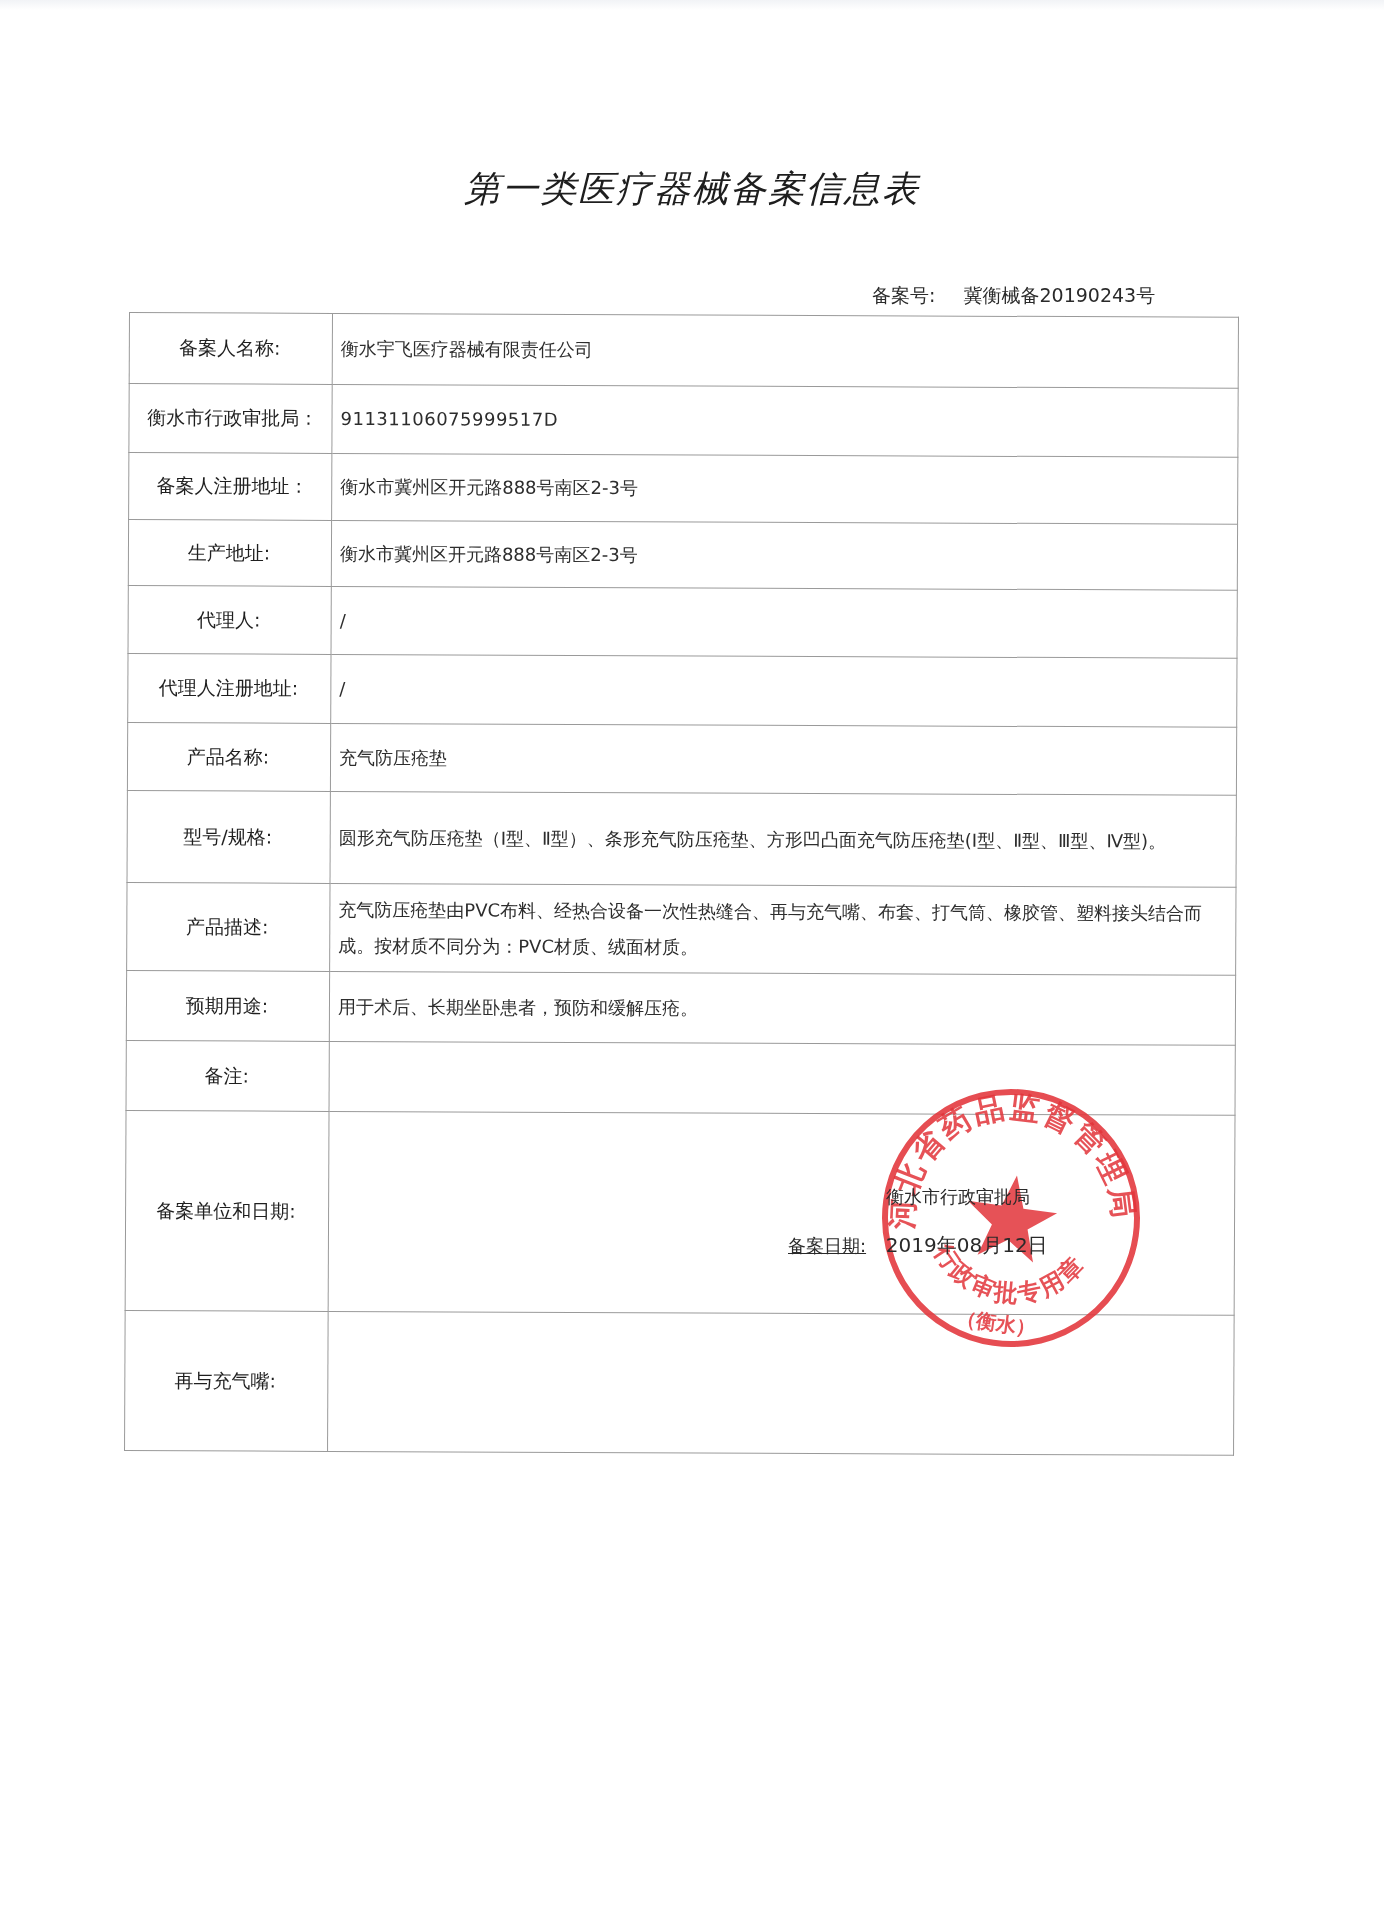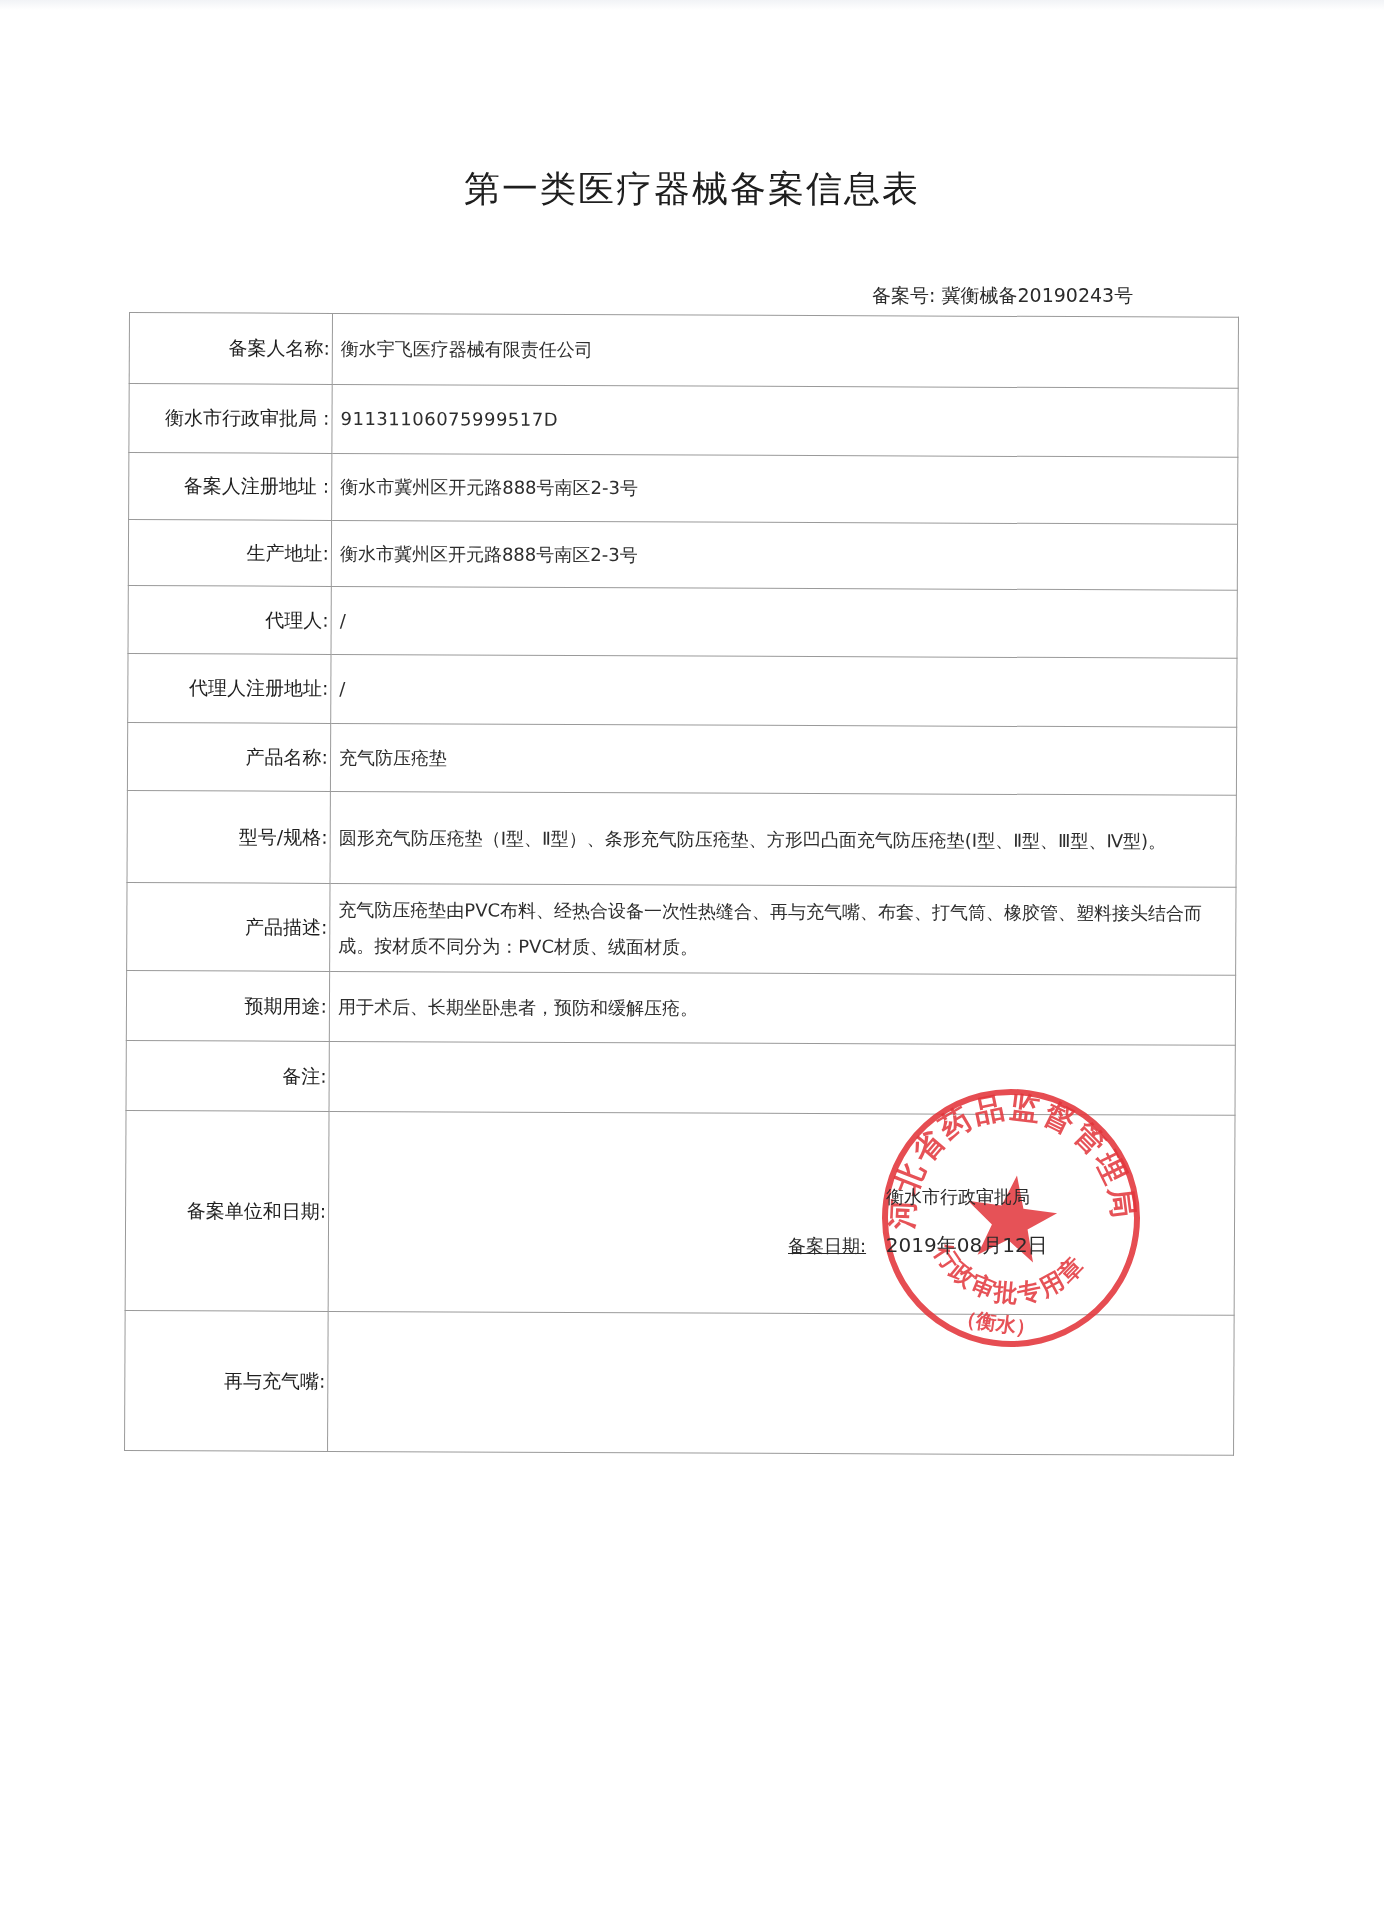--- a/index.html
+++ b/index.html
@@ -24,48 +24,49 @@
     }
     .doc-title {
       position: absolute;
       left: 0; top: 165px;
       width: 1384px;
       text-align: center;
       font-family: "DejaVu Serif", "Liberation Serif", serif;
       font-size: 36px;
       letter-spacing: 2px;
       color: #1e1e1e;
+      font-style: italic;
     }
     .filing-no {
       position: absolute;
       left: 872px; top: 283px;
       font-size: 19px;
       color: #2a2a2a;
       white-space: nowrap;
     }
-    .filing-no .fn-label { }
+    .filing-no .fn-label { margin-right: 22px; }
 
     
     .form-table {
       position: absolute;
       left: 129px; top: 312px;
       width: 1110px;
       border-collapse: collapse;
       transform: rotate(0.25deg);
       transform-origin: left top;
       table-layout: fixed;
     }
     .form-table td {
       border: 1.3px solid #9a9a9a;
       vertical-align: middle;
       padding: 0;
     }
     .form-table td.label {
       width: 200px;
-      text-align: right;
+      text-align: center;
       padding-right: 2px;
       font-size: 19px;
       color: #1f1f1f;
       white-space: nowrap;
     }
     .form-table td.value {
       padding-left: 8px;
       padding-right: 10px;
       font-size: 18px;
       color: #2d2d2d;

